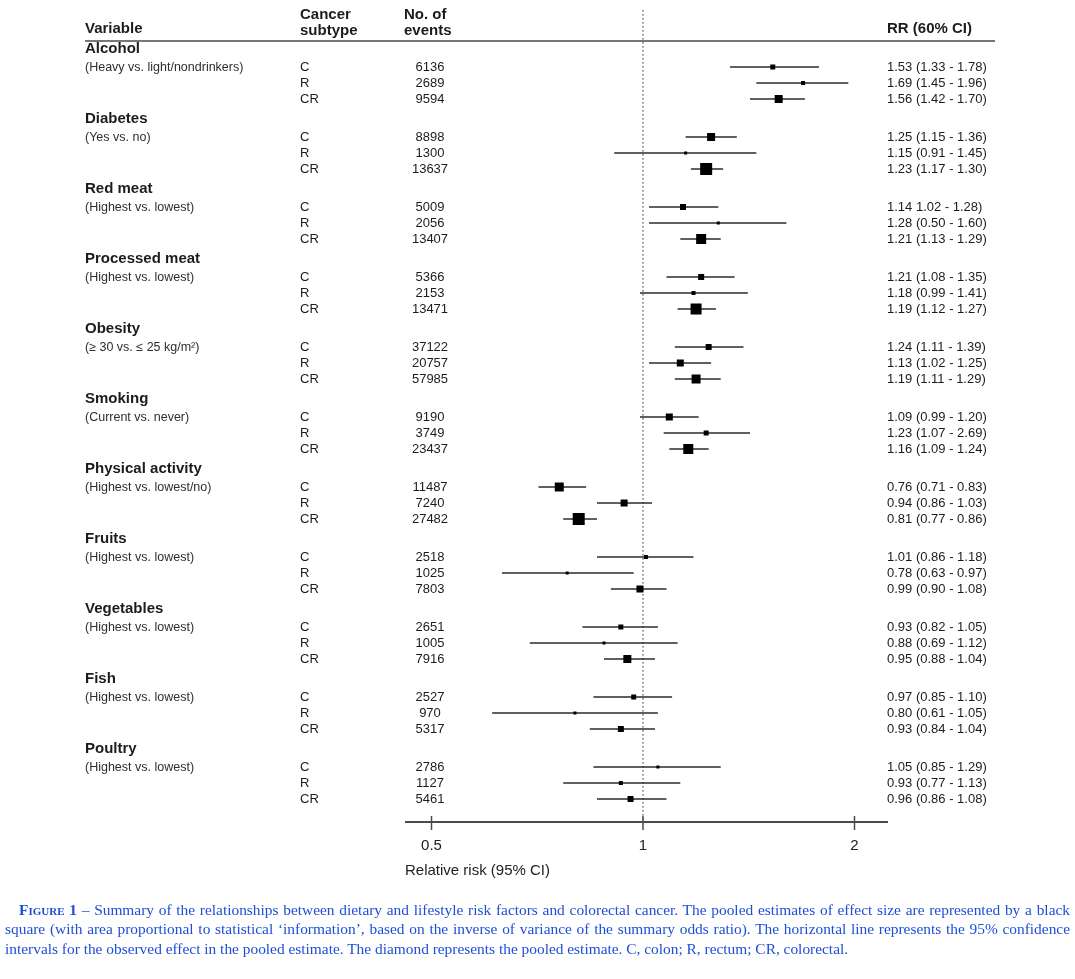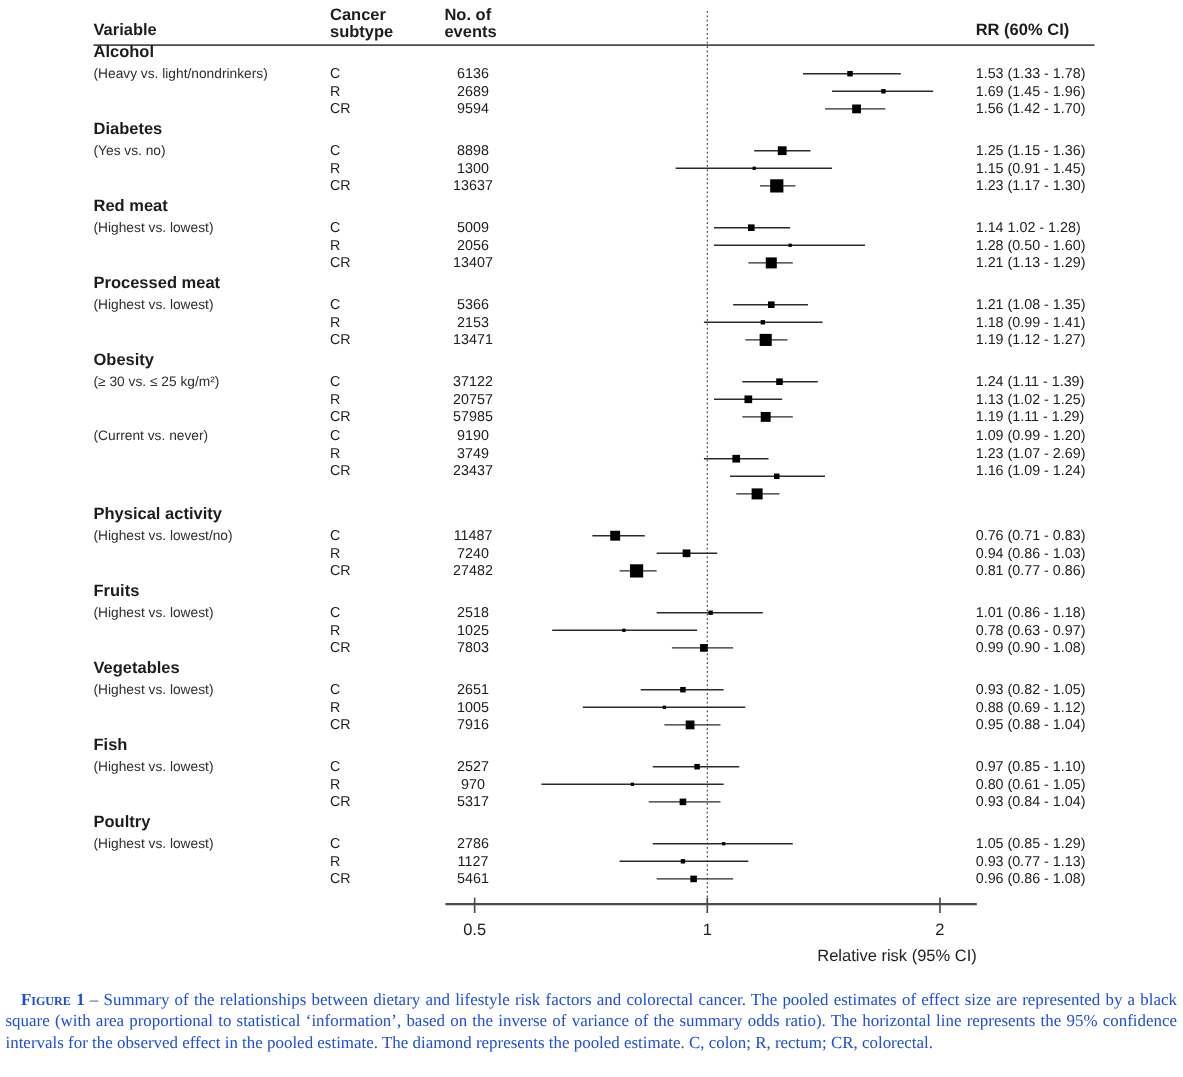--- a/index.html
+++ b/index.html
@@ -13,21 +13,21 @@
   #hdr-rr{left:887px;top:20px;}
   #groups{position:absolute;left:85px;top:38px;width:962px;}
   .group{height:70px;}
   .gtitle{height:21px;line-height:20px;font-weight:bold;font-size:15px;}
   .row{display:grid;grid-template-columns:215px 80px 100px 407px 160px;height:16px;
        font-size:13px;line-height:16px;align-items:center;}
   .c-var{font-size:12.5px;color:#2e2e2e;}
   .c-sub{text-align:left;}
   .c-ev{text-align:center;}
   .c-rr{text-align:left;white-space:nowrap;}
-  #axis-title{position:absolute;left:405px;top:861px;width:483px;text-align:right;
+  #axis-title{position:absolute;left:405px;top:861px;width:483px;text-align:left;
               font-size:15px;color:#222;}
   #caption{position:absolute;left:5px;right:5px;top:900px;font-family:"Liberation Serif","DejaVu Serif",serif;
            font-size:15.4px;line-height:19.3px;text-align:justify;color:#1d4ed8;text-indent:14px;margin:0;}
   .figlabel{font-variant:small-caps;font-weight:bold;}
 </style>
 </head>
 <body>
 
 <div class="fig">
   <svg id="plot-svg" width="1075" height="979">
@@ -255,20 +255,21 @@
     <div class="c-var"></div>
     <div class="c-sub">CR</div>
     <div class="c-ev">57985</div>
     <div class="c-plot"></div>
     <div class="c-rr">1.19 (1.11 - 1.29)</div>
   </div>
 </div>
   </div>
 
   <div class="group">
+    <div class="gtitle">Smoking</div>
     <div class="grows">
   <div class="row">
     <div class="c-var">(Current vs. never)</div>
     <div class="c-sub">C</div>
     <div class="c-ev">9190</div>
     <div class="c-plot"></div>
     <div class="c-rr">1.09 (0.99 - 1.20)</div>
   </div>
 
   <div class="row">

